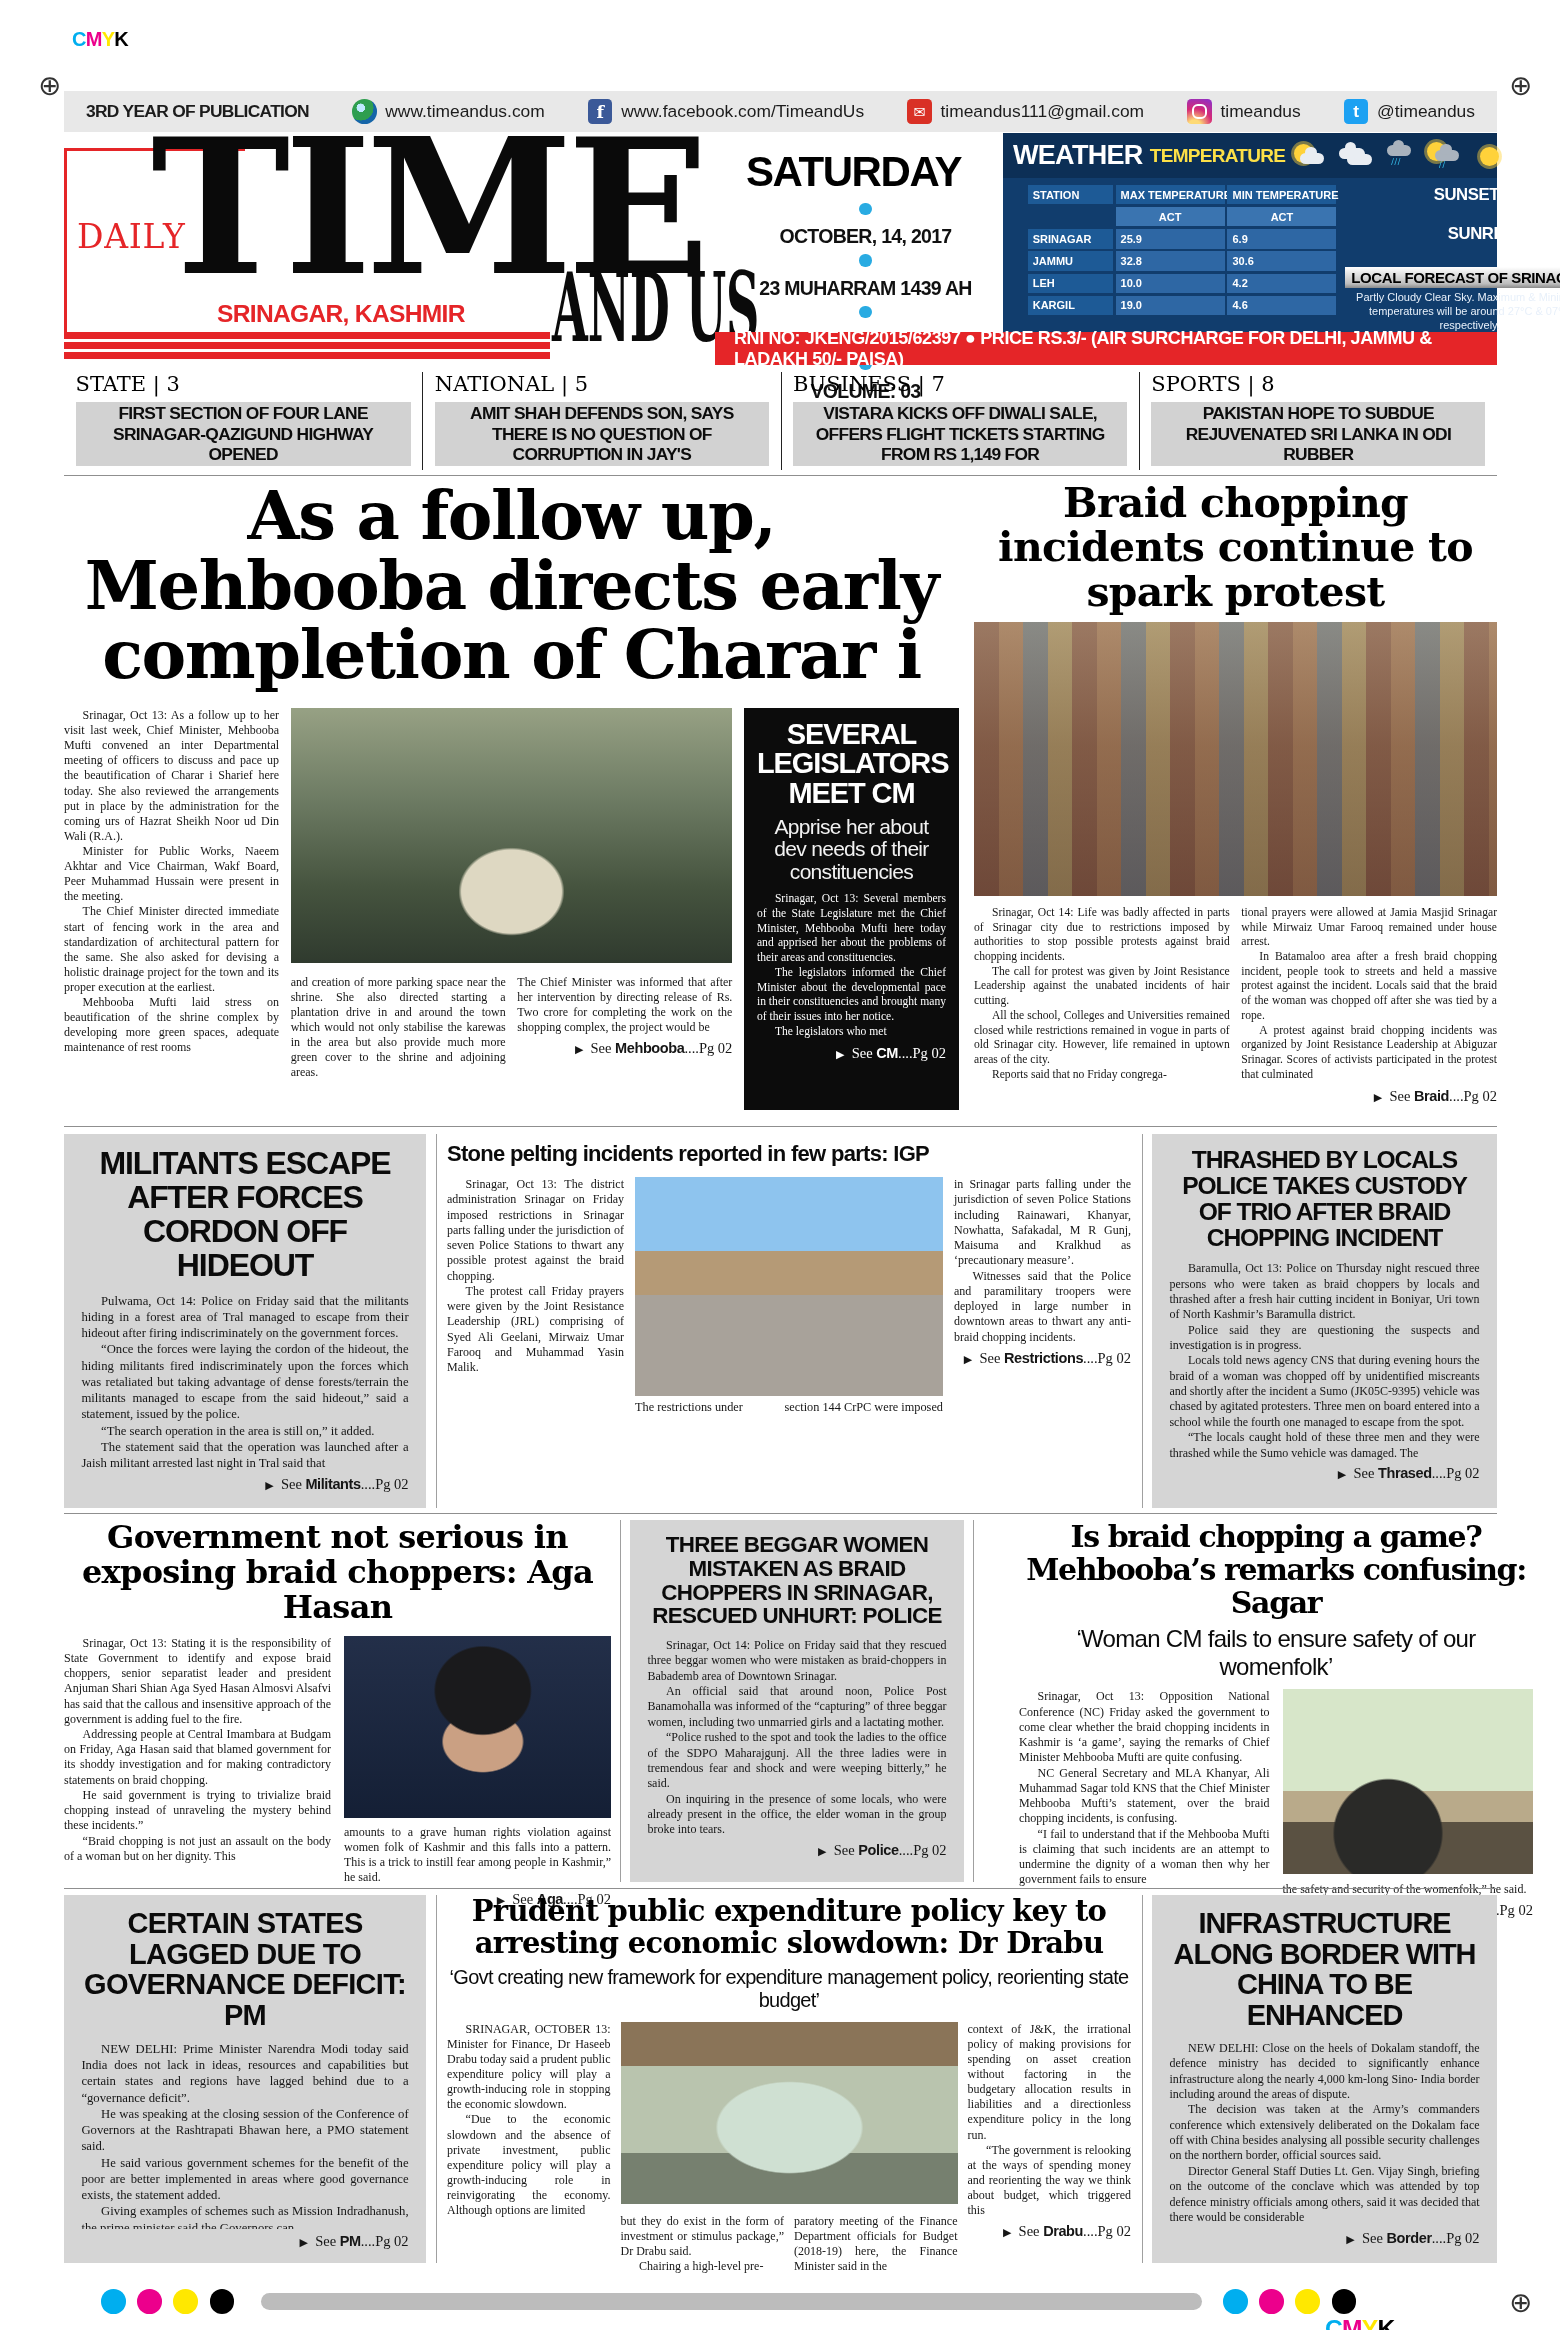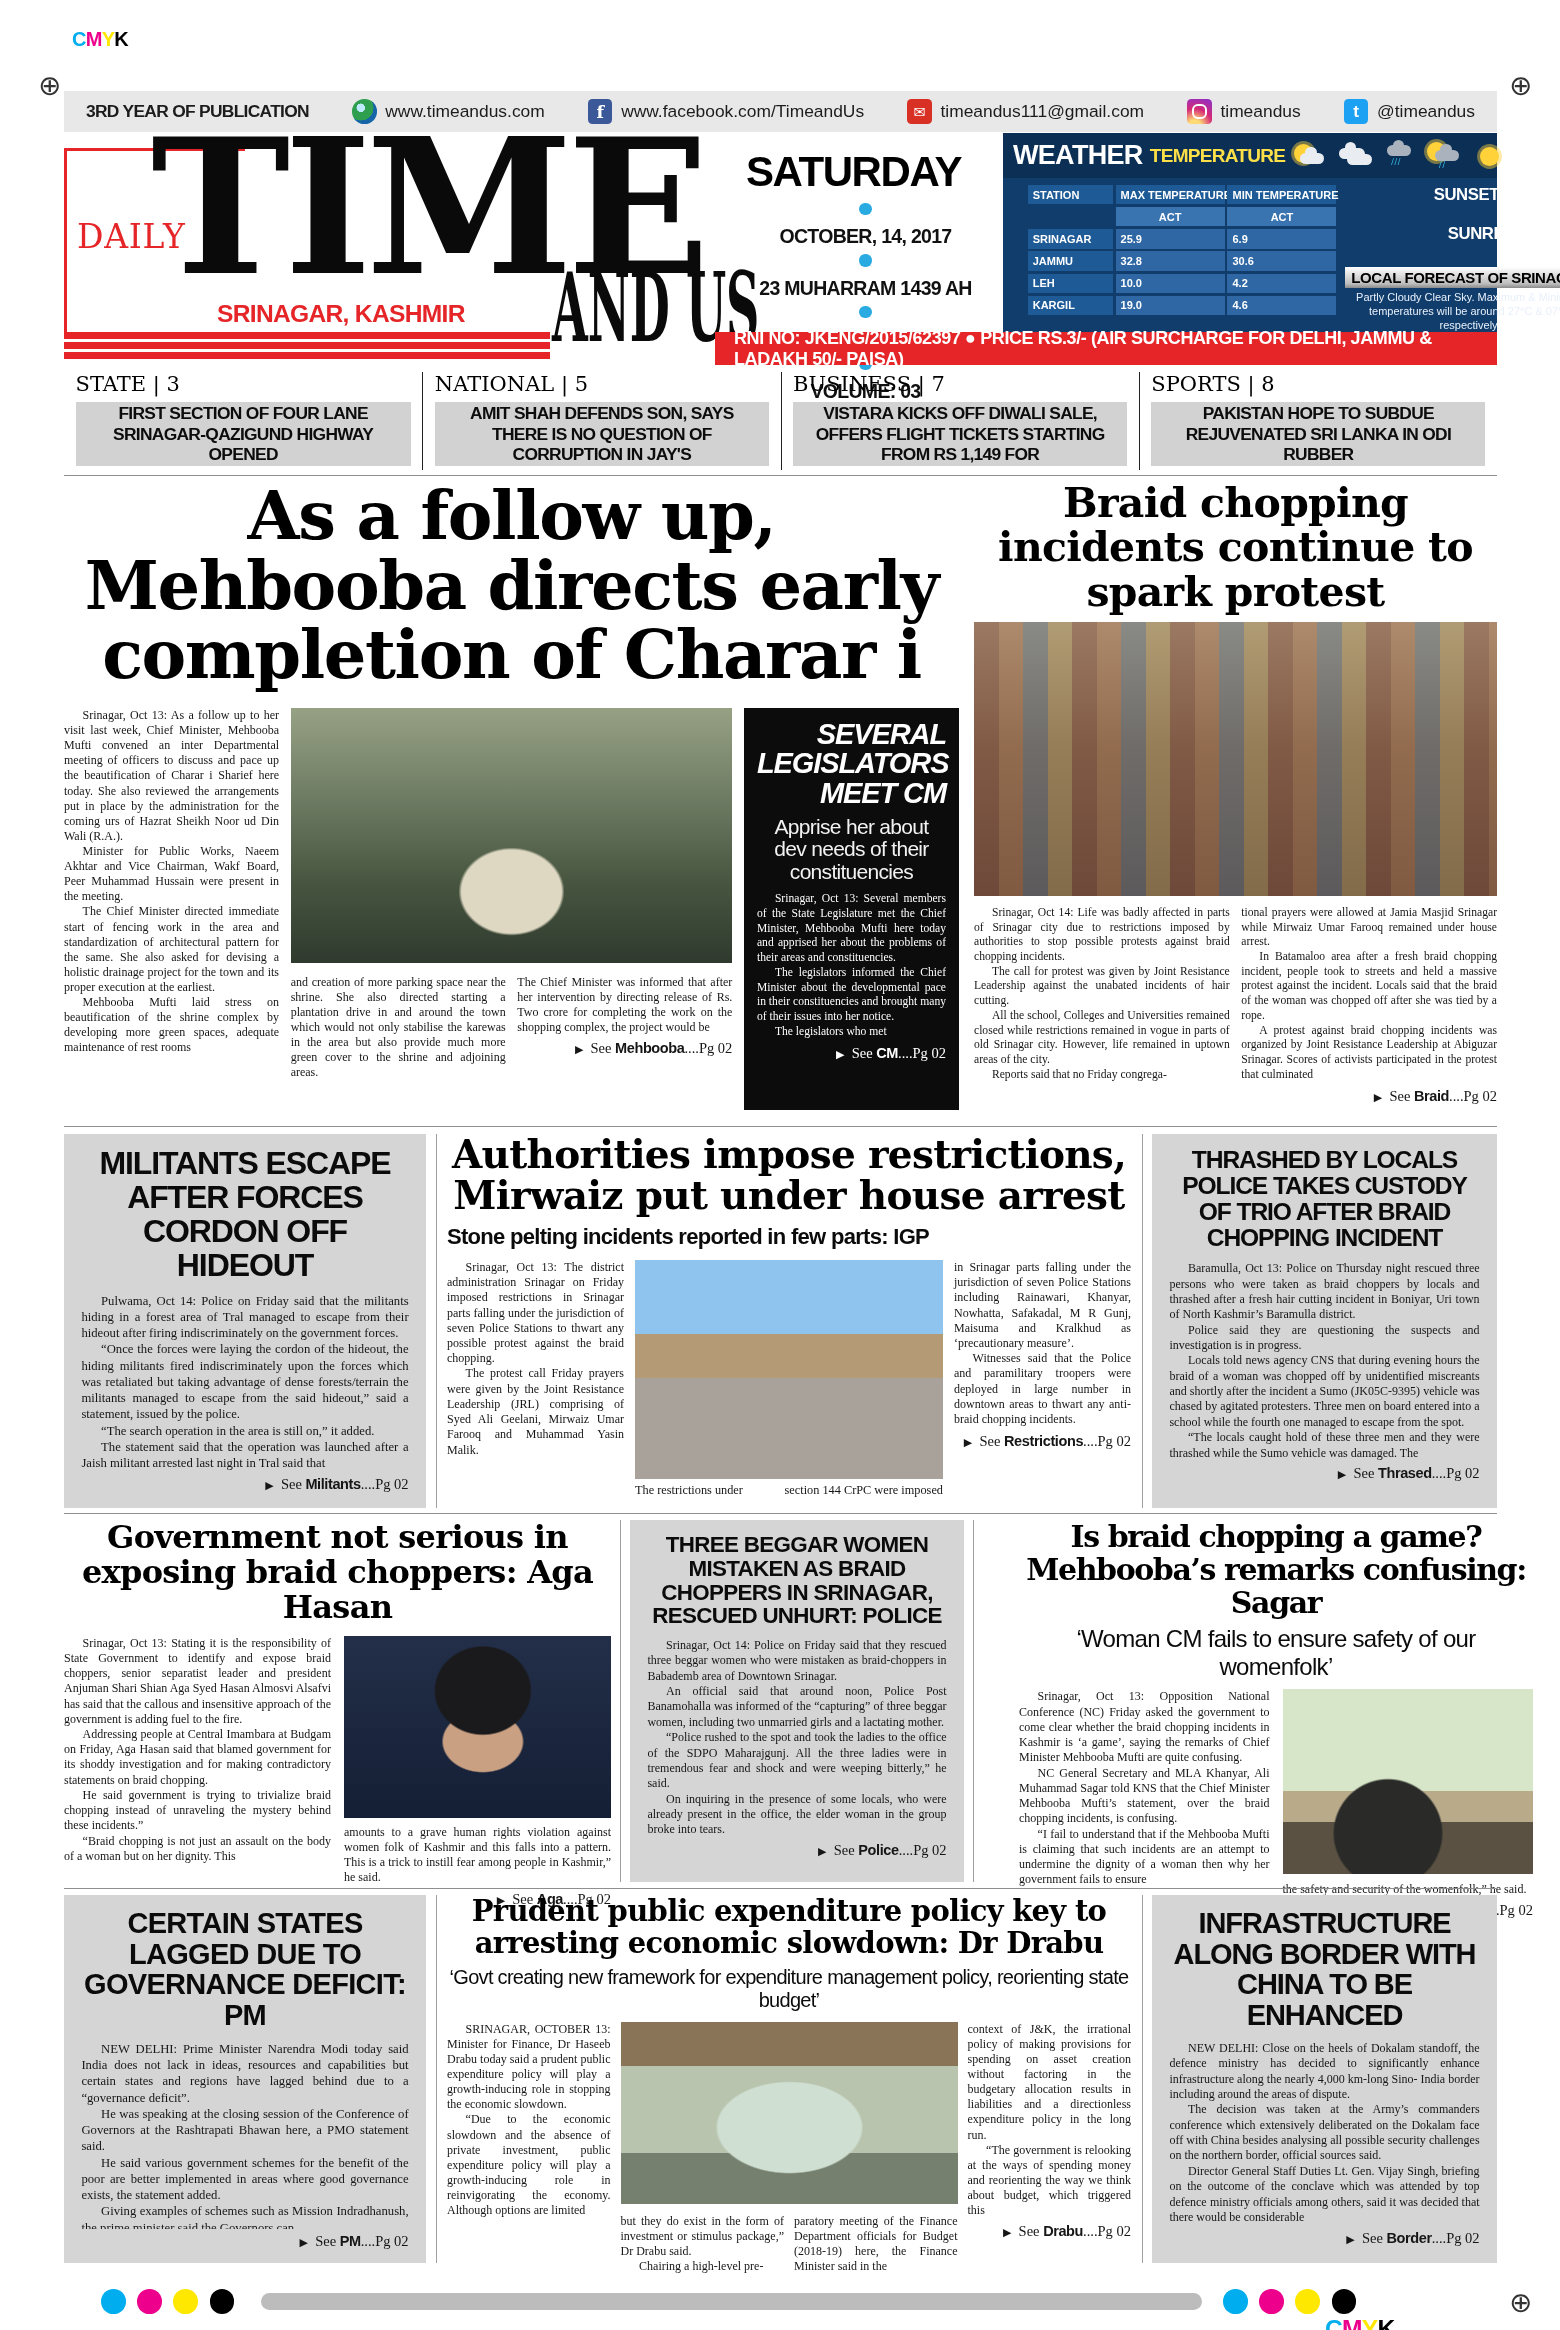--- a/index.html
+++ b/index.html
@@ -128,21 +128,21 @@
   #lead { left:64px; top:481px; width:895px; }
   #lead-head { font-size:67px; line-height:1.04; letter-spacing:-1.4px; text-align:center; height:214px; overflow:hidden; }
   #lead-body { margin-top:13px; height:402px; display:grid; grid-template-columns:repeat(4,1fr);
                grid-template-rows:255px auto; gap:11.6px; font-size:12px; line-height:1.26; }
   #lead-c1 { grid-column:1; grid-row:1 / span 2; }
   #lead-photo { grid-column:2 / span 2; grid-row:1; height:255px; }
   #cm-box { grid-column:4; grid-row:1 / span 2; background:#0c0c0c; color:#fff; padding:11.6px 13px; overflow:hidden; }
   #lead-c2 { grid-column:2; grid-row:2; }
   #lead-c3 { grid-column:3; grid-row:2; }
   #cm-title { font-family:"Liberation Sans", sans-serif; font-weight:bold; font-size:29px; letter-spacing:-1.1px;
-              text-align:right; line-height:1.02; color:#fff;font-style:italic; }
+              text-align:center; line-height:1.02; color:#fff; }
   #cm-sub { font-family:"Liberation Sans", sans-serif; font-size:21px; letter-spacing:-0.7px; line-height:1.08;
             text-align:center; margin-top:7.2px; color:#f2f2f2; }
   #cm-body { margin-top:8.7px; font-size:11.6px; line-height:1.27; color:#fff; }
   #cm-box .see { color:#fff; }
 
   
   #braid { left:974px; top:481px; width:523px; }
   #braid-head { font-size:41px; line-height:1.08; letter-spacing:-0.7px; text-align:center; }
   #braid-photo { margin-top:8.7px; height:274px; }
   #braid-body { margin-top:9.4px; height:258px; display:grid; grid-template-columns:1fr 1fr; gap:11.6px;
@@ -433,21 +433,20 @@
       </div>
     <div class="see">
       <span class="tri">▶</span>
       <span><span class="pre">See </span><b>Militants</b><span class="suf">....Pg 02</span></span>
     </div>
   </div>
 
   <div class="vrule" style="left:436px; top:1134px; height:374px;"></div>
 
   <div class="abs" id="restrict">
-    <div class="serifhead" id="restrict-head">Authorities impose restrictions, Mirwaiz put under house arrest</div>
     <div class="cond" id="restrict-sub">Stone pelting incidents reported in few parts: IGP</div>
     <div id="restrict-body" class="bodytext">
       <div>
           <p>Srinagar, Oct 13: The district administration Srinagar on Friday imposed restrictions in Srinagar parts falling under the jurisdiction of seven Police Stations to thwart any possible protest against the braid chopping.</p>
           <p>The protest call Friday prayers were given by the Joint Resistance Leadership (JRL) comprising of Syed Ali Geelani, Mirwaiz Umar Farooq and Muhammad Yasin Malik.</p>
         </div>
       <div>
         <div id="restrict-photo" class="photo ph-street"></div>
         <div class="caption">
           <span>The restrictions under</span>

